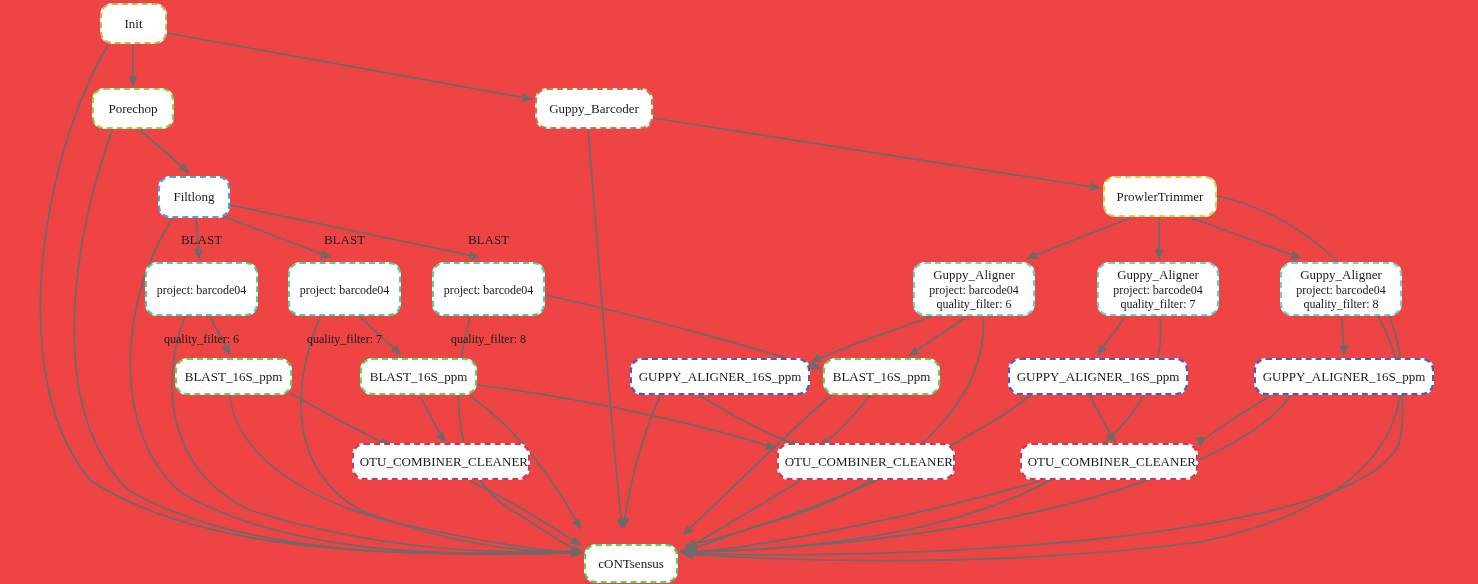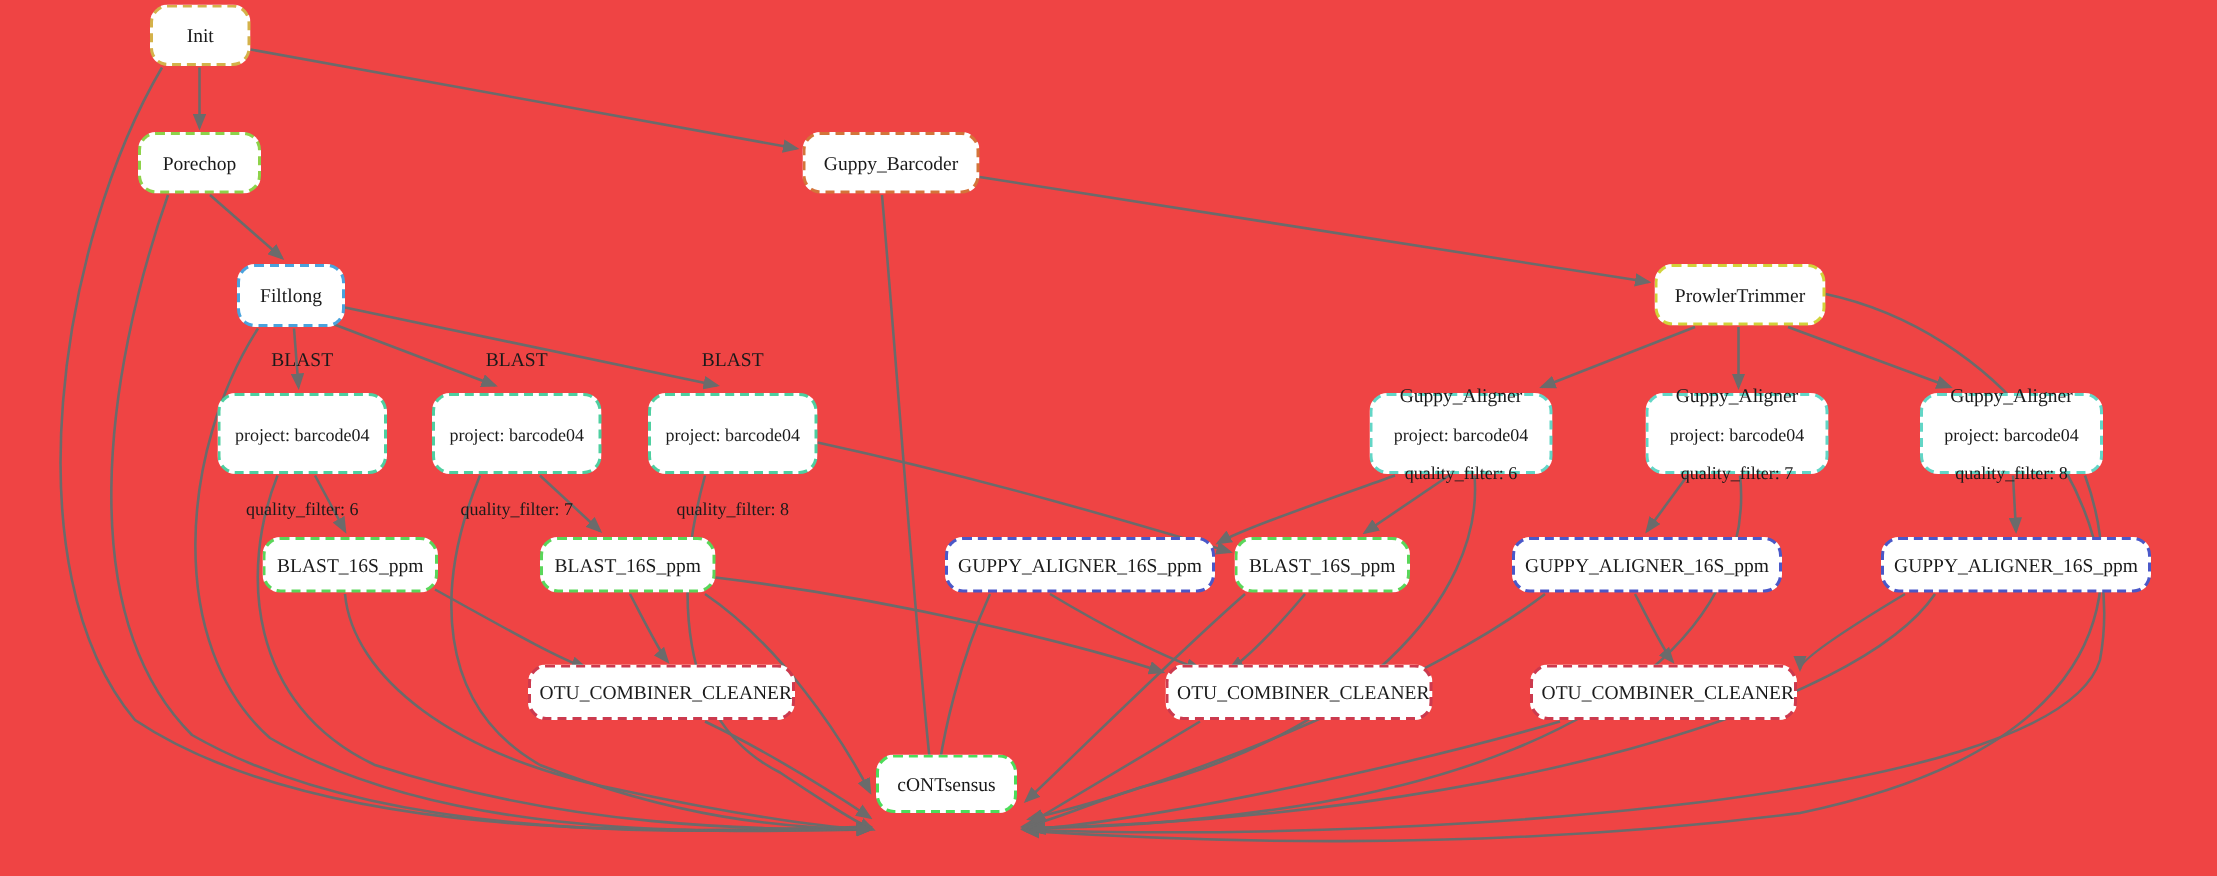--- a/index.html
+++ b/index.html
@@ -10,21 +10,21 @@
         background:#ffffff;display:flex;flex-direction:column;align-items:center;justify-content:center;
         color:#1a1a1a;text-align:center;line-height:1.18;z-index:5;}
   .node .ttl{font-size:13px;}
   .node .sub{font-size:12px;text-align:center;}
   .n-init{border-color:#d4b24a;}
   .n-porechop{border-color:#8ed24a;}
   .n-filtlong{border-color:#4aa3dd;}
   .n-barcoder{border-color:#d4743a;text-align:center;}
   .n-prowler{border-color:#d2d23a;}
   .n-blast{border-color:#4ecfa0;gap:35px;}
-  .n-aligner{border-color:#62d6c6;gap:11px;}
+  .n-aligner{border-color:#62d6c6;}
   .n-blastppm{border-color:#5ad65a;}
   .n-guppyppm{border-color:#4a58c8;}
   .n-otu{border-color:#cc3a4e;align-items:flex-end;}
   .n-cont{border-color:#4ddc5a;}
 </style>
 </head>
 <body>
 
 <div id="canvas">
   <svg id="edges" viewBox="0 0 1478 584" xmlns="http://www.w3.org/2000/svg">
@@ -146,17 +146,17 @@
       </div>
       <div class="node n-otu" style="left: 352px; top: 443px; width: 178px; height: 37px;">
         <div class="ttl">OTU_COMBINER_CLEANER</div>
       </div>
       <div class="node n-otu" style="left: 777px; top: 443px; width: 178px; height: 37px;">
         <div class="ttl">OTU_COMBINER_CLEANER</div>
       </div>
       <div class="node n-otu" style="left: 1020px; top: 443px; width: 178px; height: 37px;">
         <div class="ttl">OTU_COMBINER_CLEANER</div>
       </div>
-      <div class="node n-cont" style="left: 584px; top: 503px; width: 94px; height: 39px; justify-content: center;">
+      <div class="node n-cont" style="left: 584px; top: 544px; width: 94px; height: 39px; justify-content: center;">
         <div class="ttl">cONTsensus</div>
       </div>
     </div>
 </div>
 
 </body></html>

